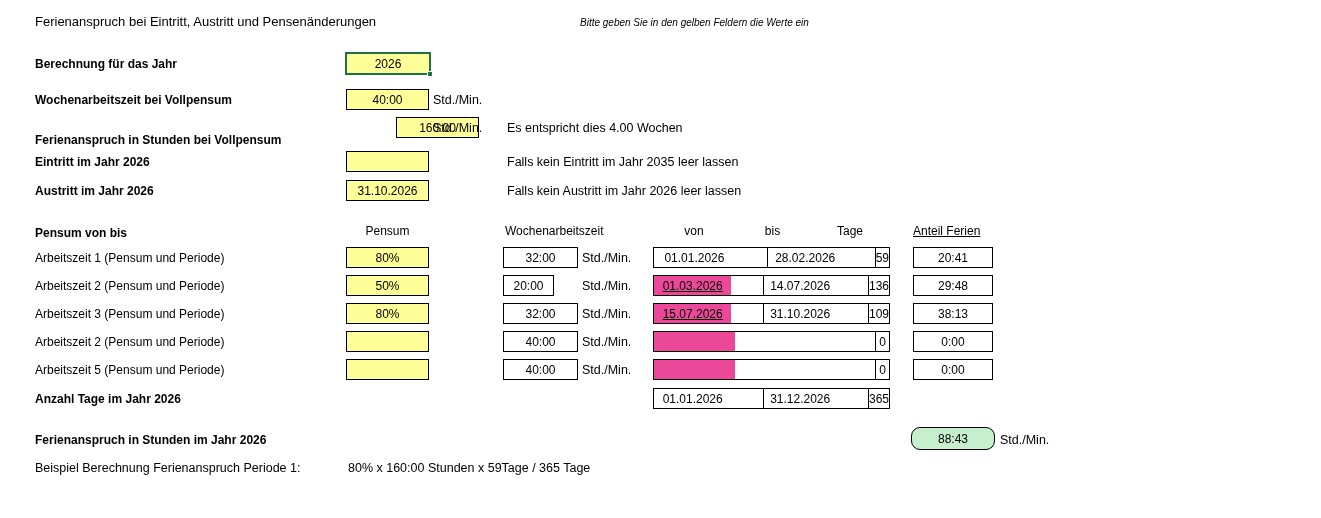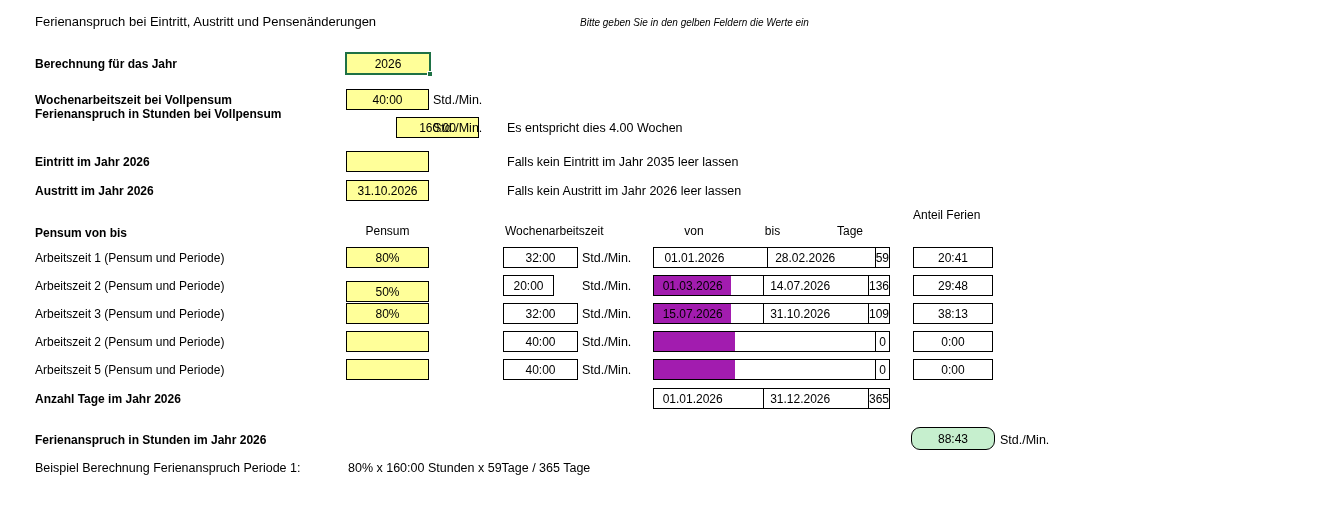--- a/index.html
+++ b/index.html
@@ -31,77 +31,77 @@
   .unit, .note { position: absolute; font-size: 12.5px; display: flex; align-items: center; height: 21px; }
   .hdr { position: absolute; font-size: 12px; height: 16px; }
   .hdr.center { display: flex; justify-content: center; }
   .group { position: absolute; left: 653px; width: 237px; height: 21px;
     border: 1px solid #000; display: flex; background: #fff; gap: 32px; }
   .gcell { display: flex; align-items: center; justify-content: center; font-size: 12px; height: 100%; }
   .gcell.von  { width: 81px; }
   .gcell.bis  { width: 76px; border-left: 1px solid #000; }
   .gcell.tage { flex: 1; border-left: 1px solid #000; }
   .group.nd .gcell.bis { border-left: none; }
-  .gcell.yellow { background: #a21caf; }
+  .gcell.yellow { background: #ec4899; text-decoration: underline; }
 </style>
 </head>
 <body>
 
 <div class="sheet">
 
   <div class="abs title" style="left:35px; top:14px;">Ferienanspruch bei Eintritt, Austritt und Pensenänderungen</div>
   <div class="abs instr" style="left:580px; top:17px;">Bitte geben Sie in den gelben Feldern die Werte ein</div>
 
   <div class="abs lbl" style="left:35px; top:53px;">Berechnung für das Jahr</div>
   <div class="sel" style="left:345px; top:52px;">
     <span>2026</span>
     <span class="handle"></span>
   </div>
 
   <div class="abs lbl" style="left:35px; top:89px;">Wochenarbeitszeit bei Vollpensum</div>
   <div class="cell yellow" style="left:346px; top:89px;">40:00</div>
   <div class="unit" style="left:433px; top:89px;">Std./Min.</div>
 
-  <div class="abs lbl" style="left:35px; top:103px;text-align:center;">Ferienanspruch in Stunden bei Vollpensum</div>
+  <div class="abs lbl" style="left:35px; top:129px;text-align:center;">Ferienanspruch in Stunden bei Vollpensum</div>
   <div class="cell yellow" style="left:352px; top:117px;margin-left:44px;">160:00</div>
   <div class="unit" style="left:433px; top:117px;">Std./Min.</div>
   <div class="note" style="left:507px; top:117px;">Es entspricht dies 4.00 Wochen</div>
 
   <div class="abs lbl" style="left:35px; top:151px;">Eintritt im Jahr 2026</div>
   <div class="cell yellow" style="left:346px; top:151px;"></div>
   <div class="note" style="left:507px; top:151px;">Falls kein Eintritt im Jahr 2035 leer lassen</div>
 
   <div class="abs lbl" style="left:35px; top:180px;">Austritt im Jahr 2026</div>
   <div class="cell yellow" style="left:346px; top:180px;">31.10.2026</div>
   <div class="note" style="left:507px; top:180px;">Falls kein Austritt im Jahr 2026 leer lassen</div>
 
   <div class="abs lbl" style="left:35px; top:222px;">Pensum von bis</div>
   <div class="hdr center" style="left:346px; top:224px; width:83px;">Pensum</div>
   <div class="hdr" style="left:505px; top:224px;">Wochenarbeitszeit</div>
   <div class="hdr center" style="left:653px; top:224px; width:82px;">von</div>
   <div class="hdr center" style="left:735px; top:224px; width:75px;">bis</div>
   <div class="hdr center" style="left:810px; top:224px; width:80px;">Tage</div>
-  <div class="hdr" style="left:913px; top:208px;">Anteil Ferien</div>
+  <div class="hdr" style="left:913px; top:224px;text-decoration:underline;">Anteil Ferien</div>
 
   <div>
     <div class="abs lbl regular" style="left:35px; top:247px;">Arbeitszeit 1 (Pensum und Periode)</div>
     <div class="cell yellow" style="left:346px; top:247px;">80%</div>
     <div class="cell" style="left:503px; top:247px; width:75px;">32:00</div>
     <div class="unit" style="left:582px; top:247px;">Std./Min.</div>
     <div class="group" style="top:247px;">
       <div class="gcell von">01.01.2026</div>
       <div class="gcell bis">28.02.2026</div>
       <div class="gcell tage">59</div>
     </div>
     <div class="cell" style="left:913px; top:247px; width:80px;">20:41</div>
   </div>
 
   <div>
     <div class="abs lbl regular" style="left:35px; top:275px;">Arbeitszeit 2 (Pensum und Periode)</div>
-    <div class="cell yellow" style="left:346px; top:281px;">50%</div>
+    <div class="cell yellow" style="left:346px; top:275px;">50%</div>
     <div class="cell" style="left:503px; top:275px; width:51px;">20:00</div>
     <div class="unit" style="left:582px; top:275px;">Std./Min.</div>
     <div class="group" style="top:275px;">
       <div class="gcell von yellow">01.03.2026</div>
       <div class="gcell bis">14.07.2026</div>
       <div class="gcell tage">136</div>
     </div>
     <div class="cell" style="left:913px; top:275px; width:80px;">29:48</div>
   </div>
 

